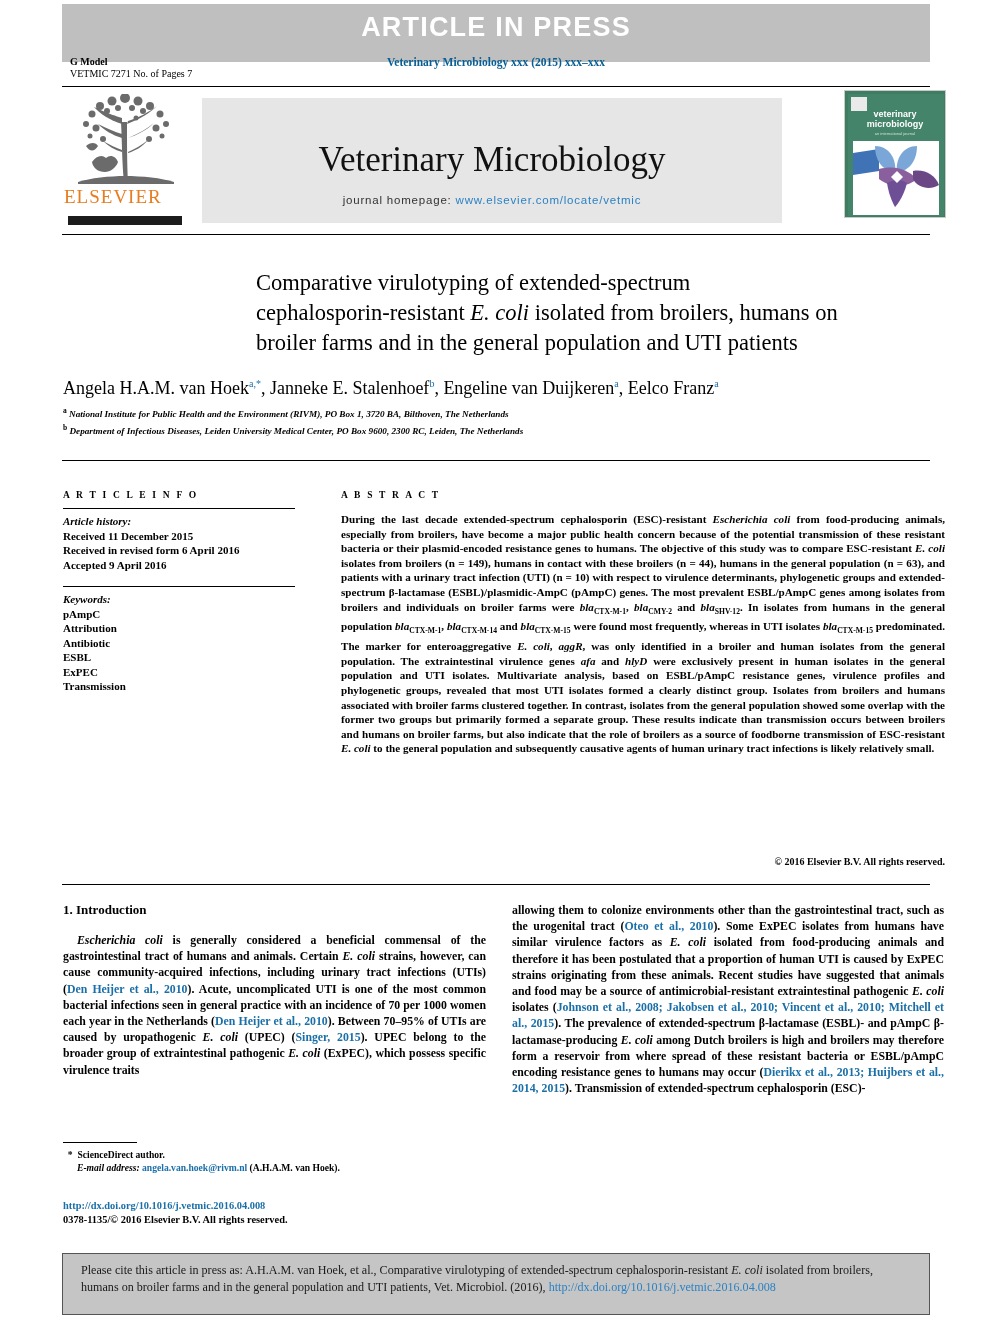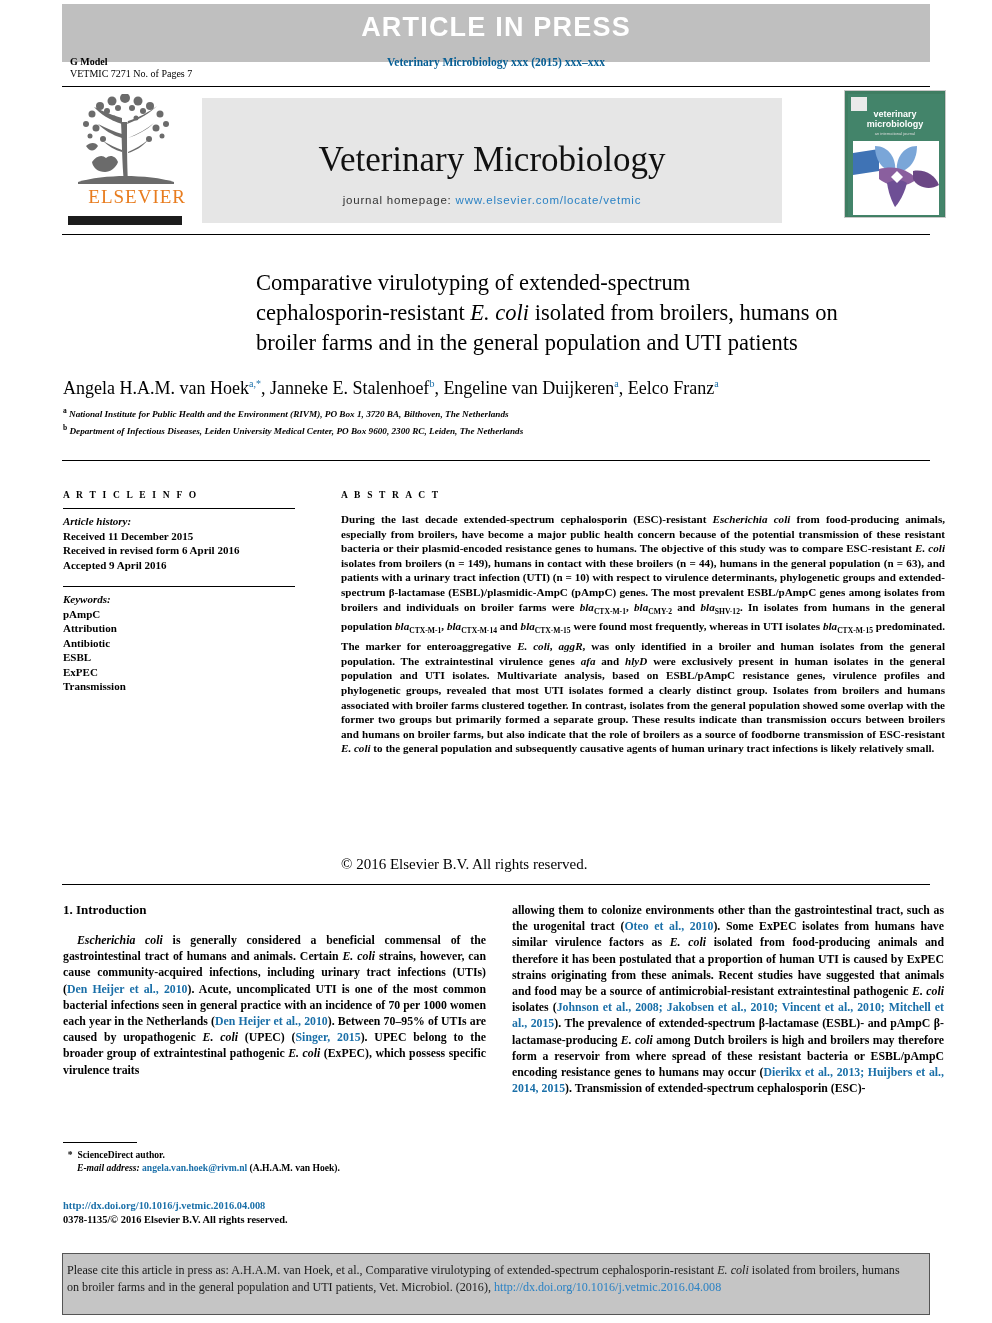--- a/index.html
+++ b/index.html
@@ -70,21 +70,21 @@
   .elsevier-logo {
     position: absolute;
     left: 2px; top: 4px;
     width: 122px; height: 132px;
   }
   .els-tree { position: absolute; left: 6px; top: 0; width: 110px; height: 92px; }
   .els-word {
     position: absolute;
     left: 0; top: 92px;
     width: 122px;
-    text-align: right;
+    text-align: left;
     font-family: "Liberation Serif", serif;
     font-size: 19px;
     letter-spacing: 1px;
     color: #e87c1e;
   }
   .els-bar {
     position: absolute;
     left: 4px; top: 122px;
     width: 114px; height: 9px;
     background: #1c1c1c;
@@ -224,23 +224,24 @@
     line-height: 14.6px;
     font-weight: bold;
     text-align: justify;
   }
   .abstract i { font-style: italic; }
   .abstract sub { font-size: 7.6px; }
   .copy {
     position: absolute;
     left: 341px; top: 856px;
     width: 604px;
-    font-family: "Liberation Serif", serif;
-    font-size: 15px;
-    font-weight: normal;
+    text-align: right;
+    font-family: "Liberation Serif", serif;
+    font-size: 10px;
+    font-weight: bold;
   }
   .rule-abs-bot {
     position: absolute;
     left: 62px; top: 884px;
     width: 868px;
     border-top: 0.9px solid #000;
   }
 
   
   .col-left {
@@ -303,21 +304,21 @@
   }
   .doi-block .doi { color: #1a6fa8; }
 
   
   .cite-box {
     position: absolute;
     left: 62px; top: 1253px;
     width: 868px; height: 62px;
     background: #c5c5c5;
     border: 1.4px solid #555;
-    padding: 8px 18px 0 4px;
+    padding: 8px 18px 0 18px;
   }
   .cite-text {
     font-family: "Liberation Serif", serif;
     font-size: 12.1px;
     line-height: 16.6px;
     color: #1a1a1a;
   }
   .cite-text i { font-style: italic; }
   .cite-text .lnk { color: #2b82c4; }
 </style>

